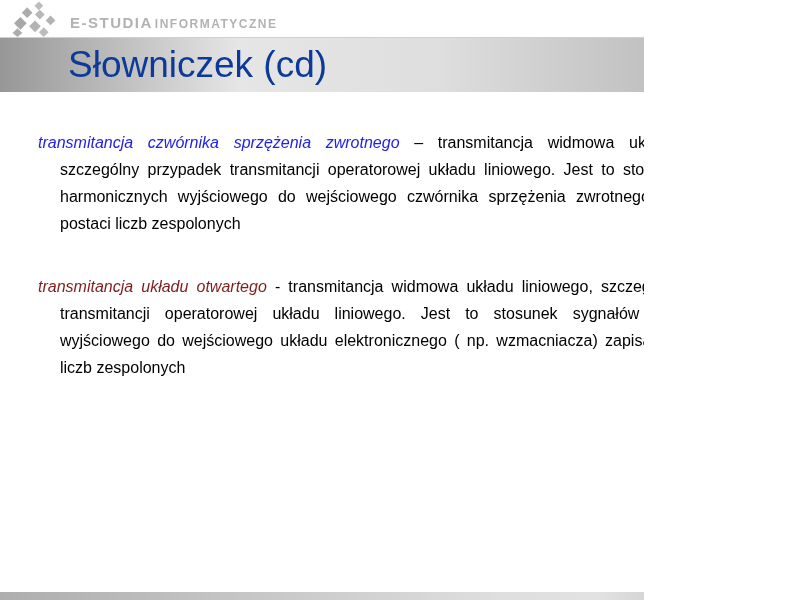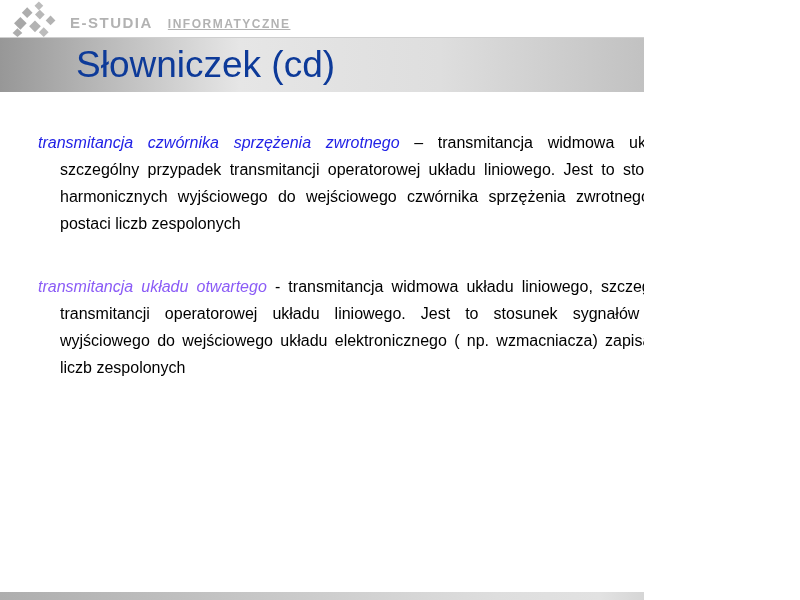--- a/index.html
+++ b/index.html
@@ -11,32 +11,32 @@
   
   .hdr {
     position:absolute; top:0; left:0; width:800px; height:37px;
     display:flex; align-items:center; justify-content:space-between;
     padding:0; box-sizing:border-box;
   }
   .brand { display:flex; align-items:flex-end; margin-left:8px; }
   .brand svg { display:block; }
   .brand-text { display:flex; align-items:baseline; margin-left:10px; padding-bottom:6px; }
   .brand-main { font-size:15px; letter-spacing:1.5px; font-weight:bold; }
-  .brand-sub  { font-size:12px; letter-spacing:1.5px; font-weight:bold; margin-left:15px;text-decoration:underline; }
+  .brand-sub  { font-size:12px; letter-spacing:1.5px; font-weight:bold; margin-left:2px; }
 
   .pager { display:flex; align-items:center; margin-right:14px; padding-top:2px; }
   .sq { width:17px; height:17px; border-radius:2px; margin-left:13px; }
   .page-num { font-weight:bold; font-size:17px; color:#000; margin-left:14px; width:20px; text-align:center; }
   .sq-last { margin-left:10px; }
 
   
   .title-bar {
     position:absolute; top:37px; left:0; width:800px; height:55px;
     background:linear-gradient(to right,#979797 0%,#e6e6e6 30%,#dedede 55%,#c2c2c2 80%,#a3a3a3 100%);
-    border-top:1px solid #cfcfcf; box-sizing:border-box;padding-left:8px;
+    border-top:1px solid #cfcfcf; box-sizing:border-box;
   }
   .title-bar h1 {
     margin:0; padding-left:68px; font-size:37px; line-height:54px; font-weight:normal;
   }
 
   
   .body-text { position:absolute; top:129px; left:38px; width:724px; }
   .entry {
     margin:0; padding-left:22px; text-indent:-22px;
     text-align:justify; font-size:16px; line-height:27px; color:#000;
@@ -82,17 +82,17 @@
       <span class="sq sq-last" style="background: rgb(179, 179, 179);"></span>
     </div>
   </div>
 
   <div class="title-bar">
     <h1 style="color: rgb(13, 58, 153);">Słowniczek (cd)</h1>
   </div>
 
   <main class="body-text">
     <p class="entry"><em class="term" style="color: rgb(34, 34, 230);">transmitancja czwórnika sprzężenia zwrotnego</em><span> – </span><span>transmitancja widmowa układu liniowego, szczególny przypadek transmitancji operatorowej układu liniowego. Jest to stosunek sygnałów harmonicznych wyjściowego do wejściowego czwórnika sprzężenia zwrotnego zapisanych w postaci liczb zespolonych</span></p>
-    <p class="entry"><em class="term" style="color: #8b5cf6; margin-top: 48px;">transmitancja układu otwartego</em><span> - </span><span>transmitancja widmowa układu liniowego, szczególny przypadek transmitancji operatorowej układu liniowego. Jest to stosunek sygnałów harmonicznych wyjściowego do wejściowego układu elektronicznego ( np. wzmacniacza) zapisanych w postaci liczb zespolonych</span></p>
+    <p class="entry"><em class="term" style="color: #7f1d1d; margin-top: 48px;">transmitancja układu otwartego</em><span> - </span><span>transmitancja widmowa układu liniowego, szczególny przypadek transmitancji operatorowej układu liniowego. Jest to stosunek sygnałów harmonicznych wyjściowego do wejściowego układu elektronicznego ( np. wzmacniacza) zapisanych w postaci liczb zespolonych</span></p>
   </main>
 
   <footer class="bottom-bar"></footer>
 </div>
 
 </body></html>

